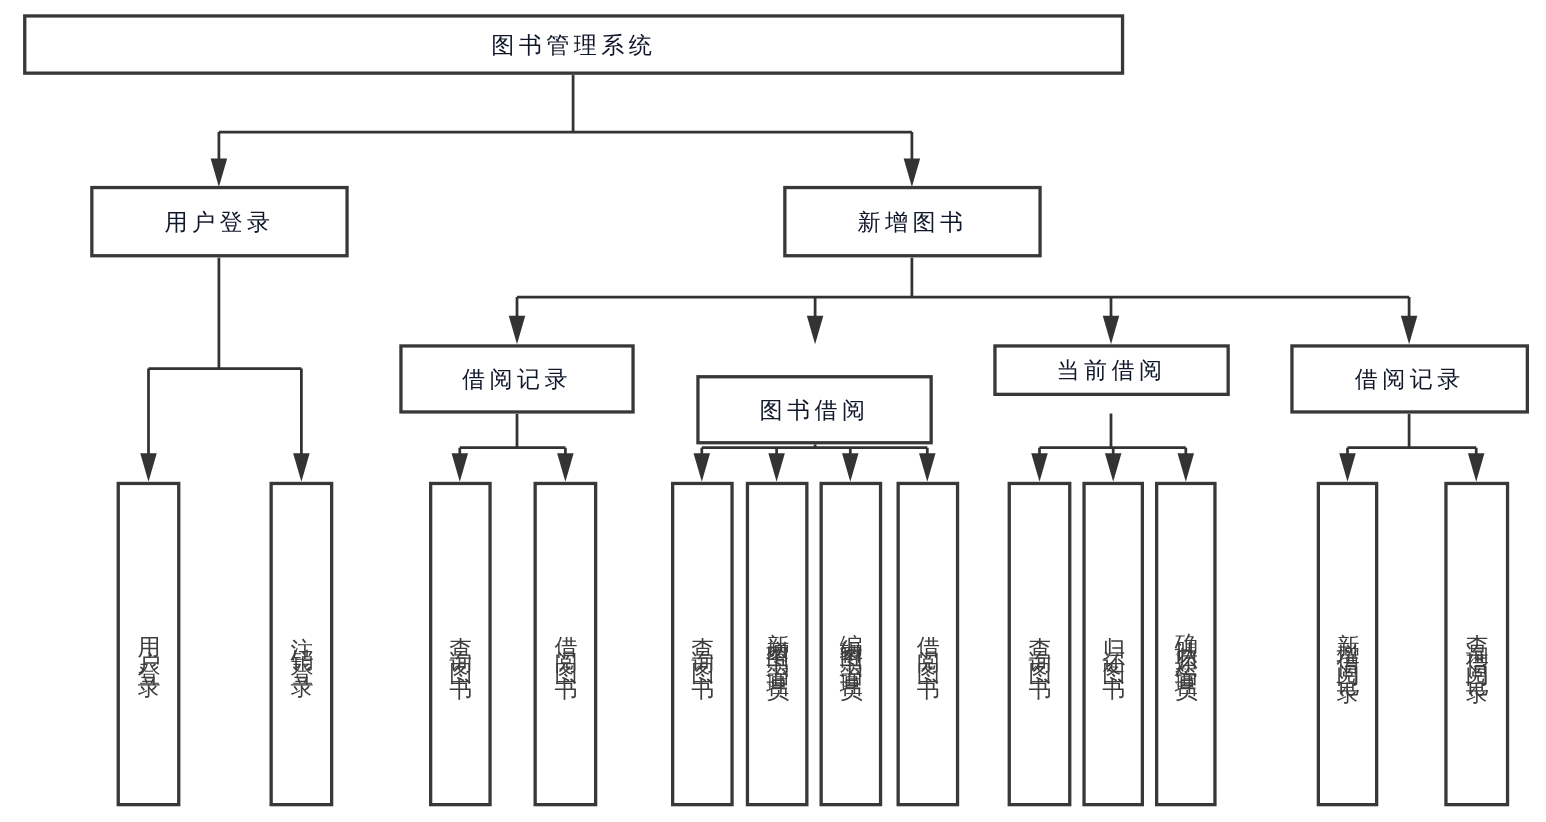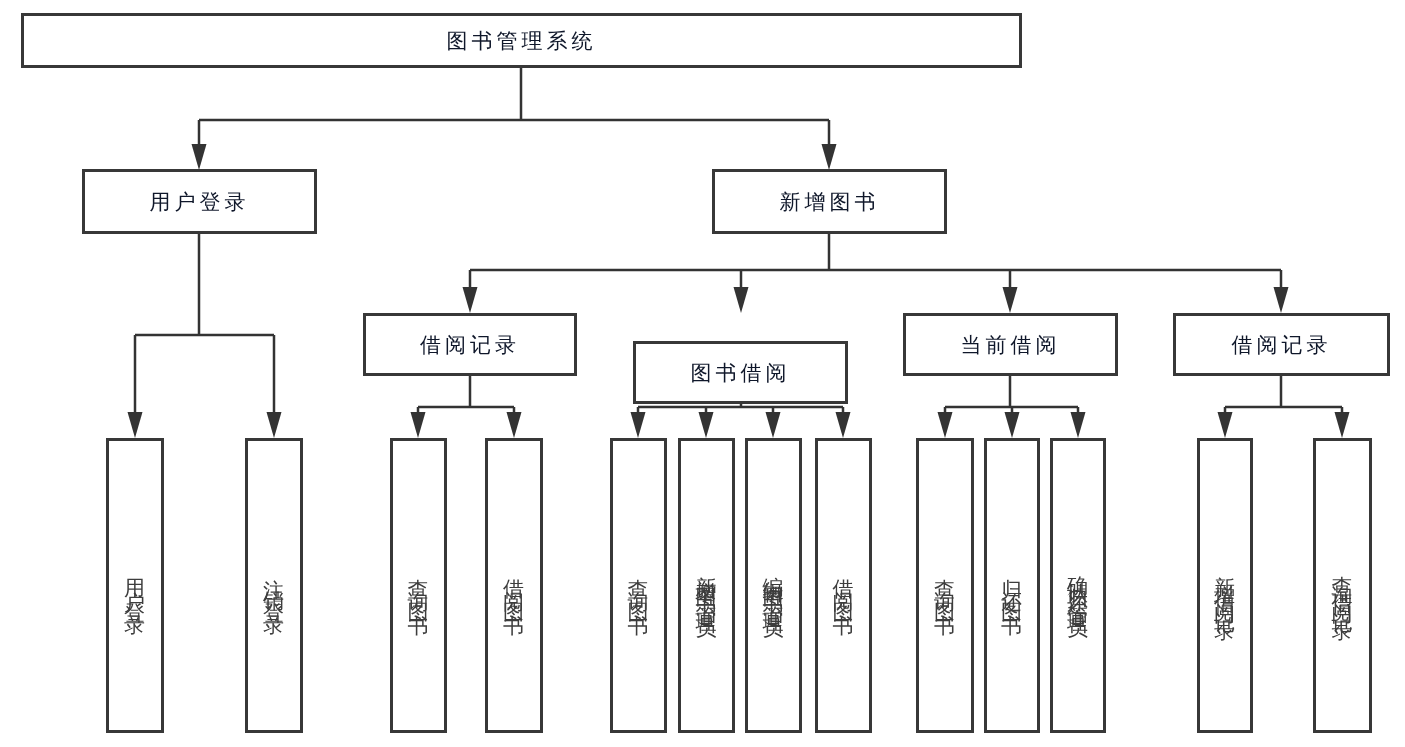--- a/index.html
+++ b/index.html
@@ -23,21 +23,21 @@
   }
   .v4{letter-spacing:12px;}
   .v6{letter-spacing:9px;}
   .v9{letter-spacing:6px;}
   
   .n-root{left:21px;top:13px;width:1001px;height:55px;}
   .n-login{left:82px;top:169px;width:235px;height:65px;}
   .n-mgmt{left:712px;top:169px;width:235px;height:65px;}
   .n-new{left:363px;top:313px;width:214px;height:63px;}
   .n-borrow{left:633px;top:313px;width:215px;height:63px;margin-top:28px;}
-  .n-current{left:903px;top:313px;width:215px;height:63px;}
+  .n-current{left:903px;top:313px;width:215px;height:47px;}
   .n-records{left:1173px;top:313px;width:217px;height:63px;}
   .v-login{left:106px;width:58px;}
   .v-logout{left:245px;width:58px;}
   .v-nb-query{left:390px;width:57px;}
   .v-nb-borrow{left:485px;width:58px;}
   .v-bb-query{left:610px;width:57px;}
   .v-bb-add{left:678px;width:57px;}
   .v-bb-edit{left:745px;width:57px;}
   .v-bb-borrow{left:815px;width:57px;}
   .v-cb-query{left:916px;width:58px;}

